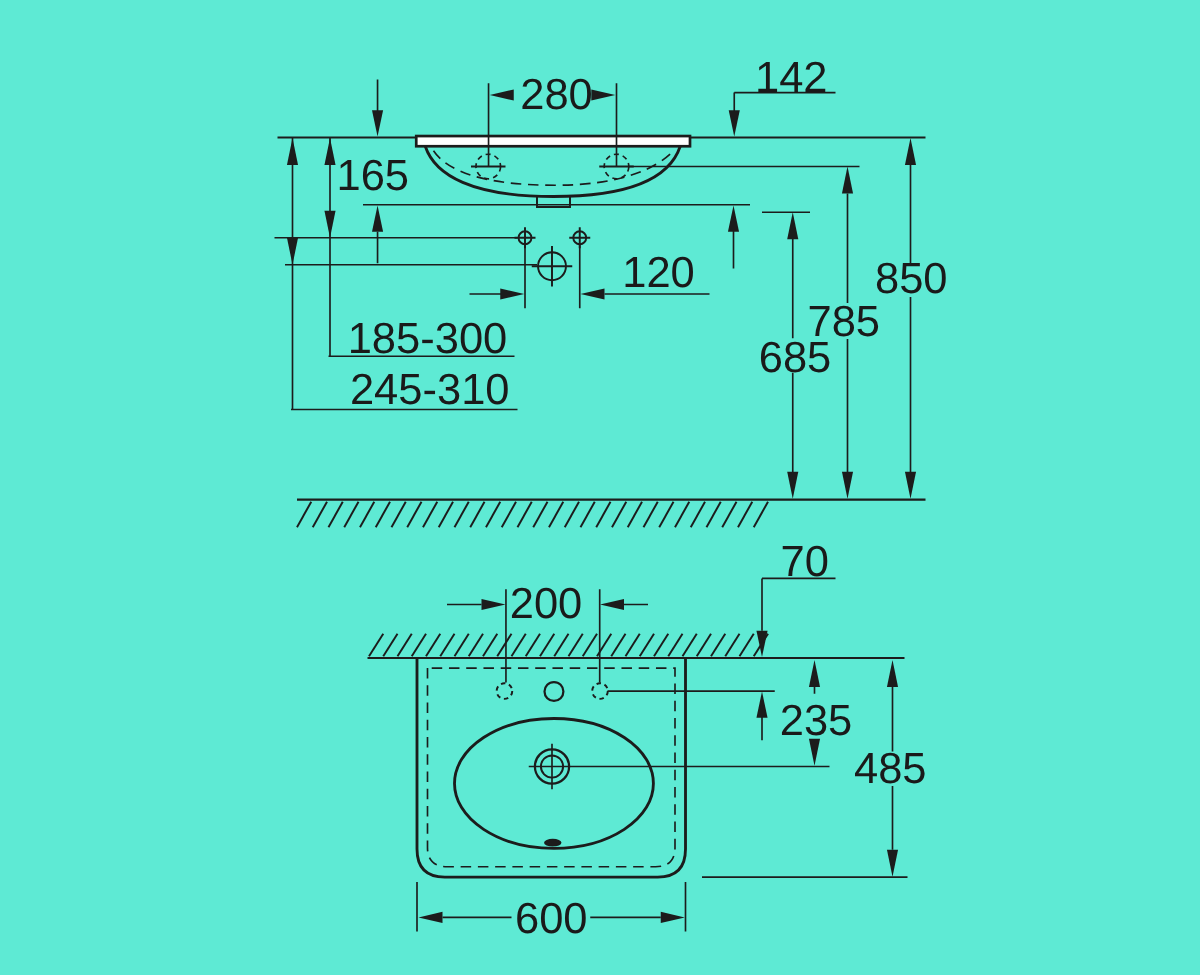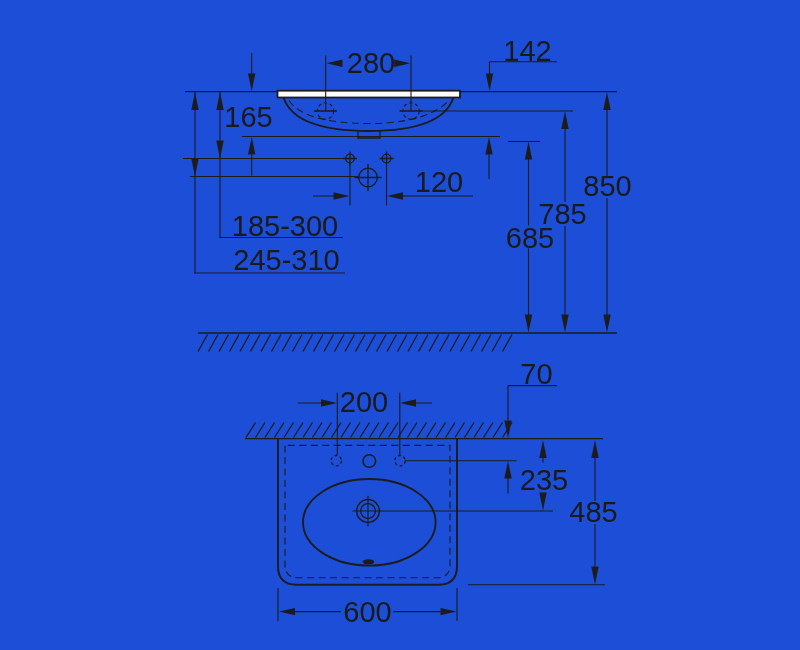--- a/index.html
+++ b/index.html
@@ -1,16 +1,16 @@
 <!DOCTYPE html>
 <html><head>
 <meta charset="utf-8">
 <style>
   html,body{margin:0;padding:0;background:#ffffff;}
-  .canvas{position:relative;width:800px;height:650px;background:#1d4ed8;overflow:hidden;}
+  .canvas{position:relative;width:800px;height:650px;background:#5eead4;overflow:hidden;}
   svg{display:block;}
   .ln{stroke:#1c1c1c;stroke-width:1.3;fill:none;stroke-linecap:butt;}
   .thin{stroke-width:1.1;}
   .thick{stroke-width:1.9;}
   .mid{stroke-width:1.5;}
   .dashed{stroke-dasharray:7 4.5;}
   .dashc{stroke-dasharray:3.4 2.7;}
   .arrow{fill:#1c1c1c;stroke:none;}
   .dim{font-family:"Liberation Sans","DejaVu Sans",sans-serif;font-size:29px;fill:#1a1a1a;text-anchor:middle;}
 </style>

